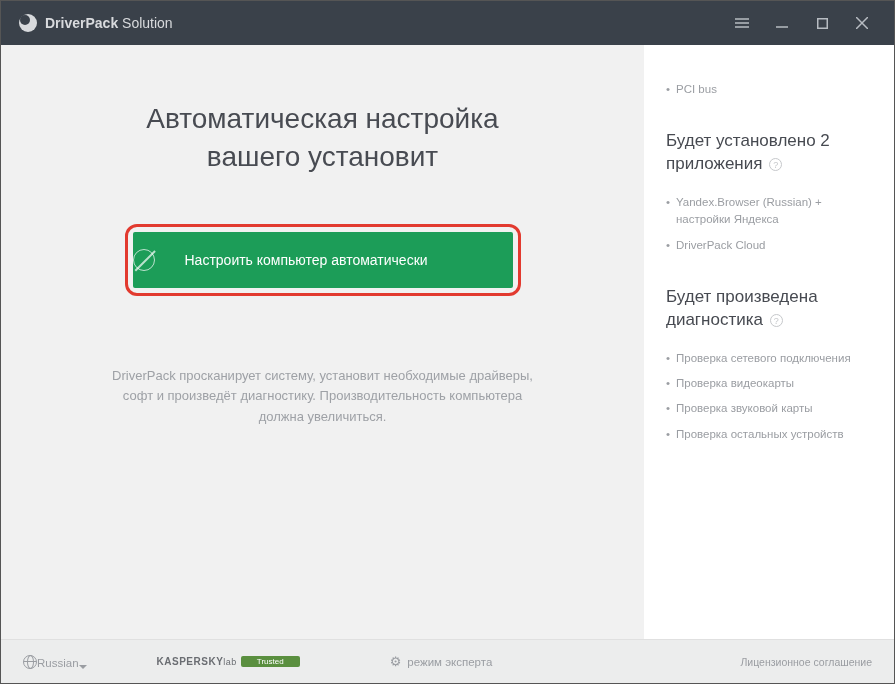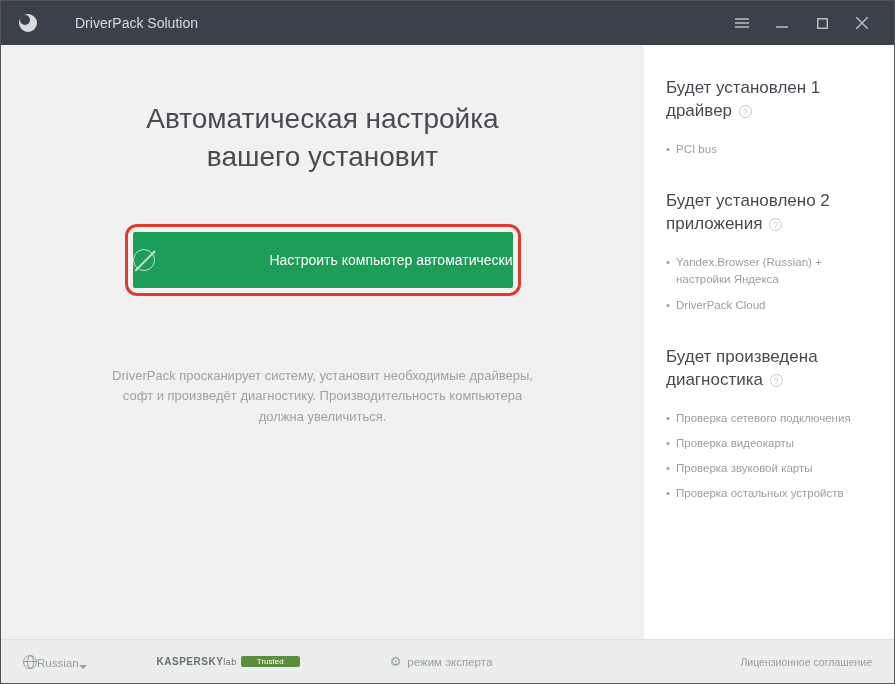--- a/index.html
+++ b/index.html
@@ -41,21 +41,21 @@
     }
     .logo-icon::before {
       content: '';
       position: absolute;
       width: 10px; height: 10px;
       border-radius: 50%;
       background: #3a414a;
       top: 1px; left: 1px;
     }
     .logo-text { font-size: 14px; }
-    .logo-text b { font-weight: 400; margin-left: 30px; }
+    .logo-text b { font-weight: 700; }
     .titlebar-spacer { flex: 1; }
     .win-controls { display: flex; }
     .win-btn {
       width: 40px;
       height: 44px;
       display: flex;
       align-items: center;
       justify-content: center;
       cursor: pointer;
       color: #b7bcc2;
@@ -91,21 +91,21 @@
     }
     .cta-button {
       background: #1c9d58;
       color: #fff;
       height: 56px;
       width: 380px;
       border: none;
       border-radius: 2px;
       display: flex;
       align-items: center;
-      justify-content: space-between;
+      justify-content: flex-start;
       gap: 30px;
       font-size: 14px;
       cursor: pointer;
     }
     .cta-icon {
       width: 22px;
       height: 22px;
       border: 1.5px solid rgba(255,255,255,0.7);
       border-radius: 50%;
       position: relative;
@@ -298,24 +298,20 @@
         <button class="cta-button">
           <span class="cta-icon"></span>
           <span>Настроить компьютер автоматически</span>
         </button>
       </div>
       <p class="main-desc">DriverPack просканирует систему, установит необходимые драйверы, софт и произведёт диагностику. Производительность компьютера должна увеличиться.</p>
     </div>
 
     <div class="sidebar">
       <div class="side-section">
-        <div class="side-heading">
-          <span>Будет установлен 1 драйвер</span>
-          <span class="help-icon">?</span>
-        </div>
         <ul class="side-list">
           <li>PCI bus</li>
         </ul>
       </div>
       <div class="side-section">
         <div class="side-heading">
           <span>Будет установлено 2 приложения</span>
           <span class="help-icon">?</span>
         </div>
         <ul class="side-list">

